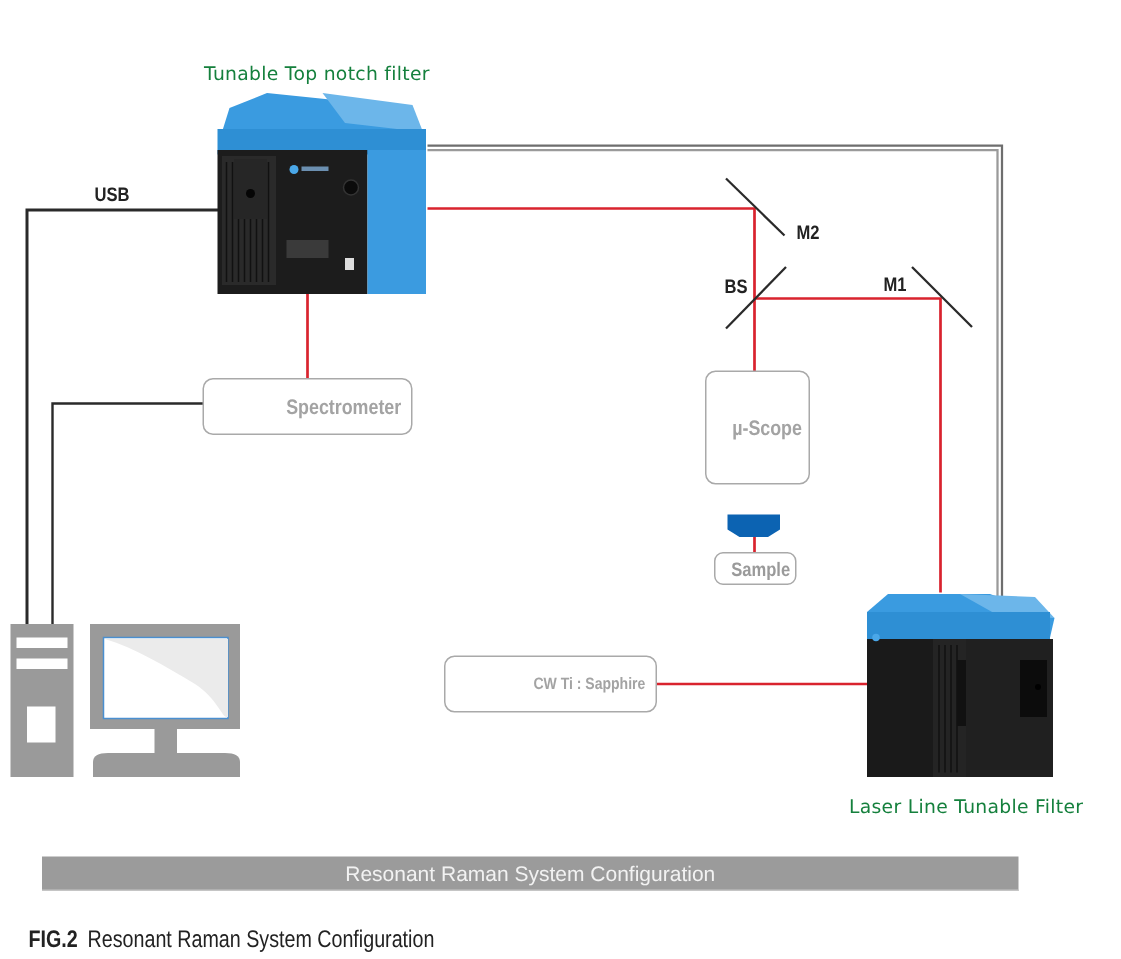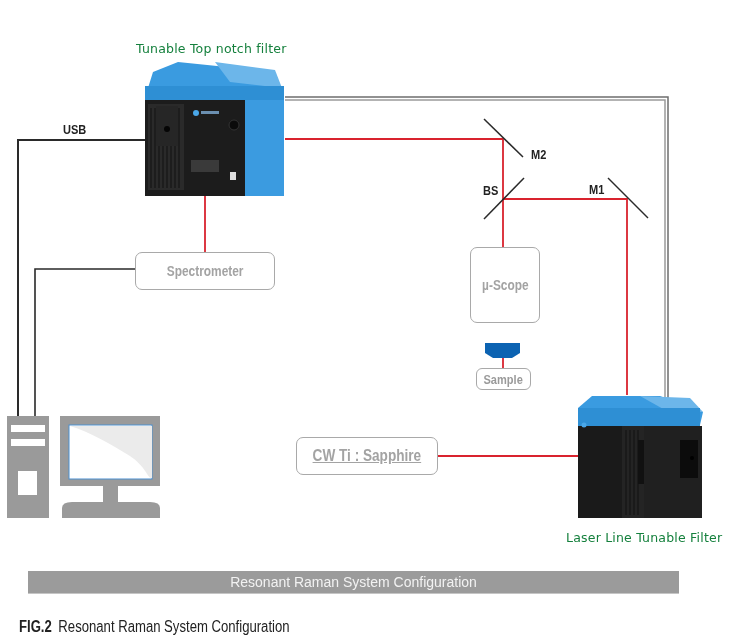--- a/index.html
+++ b/index.html
@@ -1,21 +1,21 @@
 <!DOCTYPE html>
 <html><head>
 <meta charset="utf-8">
 <style>
   html, body { margin:0; padding:0; background:#ffffff; }
   body { width:747px; height:639px; position:relative; overflow:hidden; font-family:"Liberation Sans", sans-serif; }
   #diagram { position:absolute; left:0; top:0; width:747px; height:639px; }
   .lbl { position:absolute; white-space:nowrap; }
   .device-caption { font-family:"DejaVu Sans", sans-serif; font-size:12.5px; color:#15803d; letter-spacing:0.2px; }
   .beam-label { font-family:"Liberation Sans", sans-serif; font-weight:bold; font-size:13px; color:#222; transform:scaleX(0.85); transform-origin:left top; }
-  .box { position:absolute; border:1.6px solid #a9a9a9; border-radius:7px; background:#fff; color:#a3a3a3; font-family:"Liberation Sans", sans-serif; font-weight:bold; display:flex; align-items:center; justify-content:center; box-sizing:border-box; }
+  .box { position:absolute; border:1.6px solid #a9a9a9; border-radius:7px; background:#fff; color:#a3a3a3; font-family:"Liberation Sans", sans-serif; font-weight:bold; display:flex; align-items:center; justify-content:flex-end; box-sizing:border-box; }
   .box span { display:inline-block; transform:scaleX(0.85); }
   .banner { position:absolute; left:28px; top:571px; width:651px; height:23px; background:#9b9b9b; border-bottom:1px solid #c5c5c5; color:#f2f2f2; font-size:14px; display:flex; align-items:center; justify-content:center; box-sizing:border-box; }
   .fig { position:absolute; left:19px; top:618px; font-size:16px; color:#222; transform:scaleX(0.82); transform-origin:left top; white-space:nowrap; }
   .fig b { font-weight:bold; margin-right:8px; }
 </style>
 </head>
 <body>
 
 <svg id="diagram" width="747" height="639" viewBox="0 0 747 639" xmlns="http://www.w3.org/2000/svg">
 
@@ -113,21 +113,21 @@
 
 <div class="box" style="left:135px;top:252px;width:140px;height:38px;font-size:14px;">
   <span>Spectrometer</span>
 </div>
 <div class="box" style="left:470px;top:247px;width:70px;height:76px;font-size:14px;">
   <span>µ-Scope</span>
 </div>
 <div class="box" style="left:476px;top:368px;width:55px;height:22px;font-size:13px;border-radius:6px;color:#9a9a9a;">
   <span>Sample</span>
 </div>
-<div class="box" style="left:296px;top:437px;width:142px;height:38px;font-size:16px;text-decoration:underline;">
+<div class="box" style="left:296px;top:437px;width:142px;height:38px;font-size:11px;">
   <span>CW Ti : Sapphire</span>
 </div>
 
 <div class="banner">
   <span>Resonant Raman System Configuration</span>
 </div>
 
 <div class="fig">
   <b>FIG.2</b><span>Resonant Raman System Configuration</span>
 </div>

